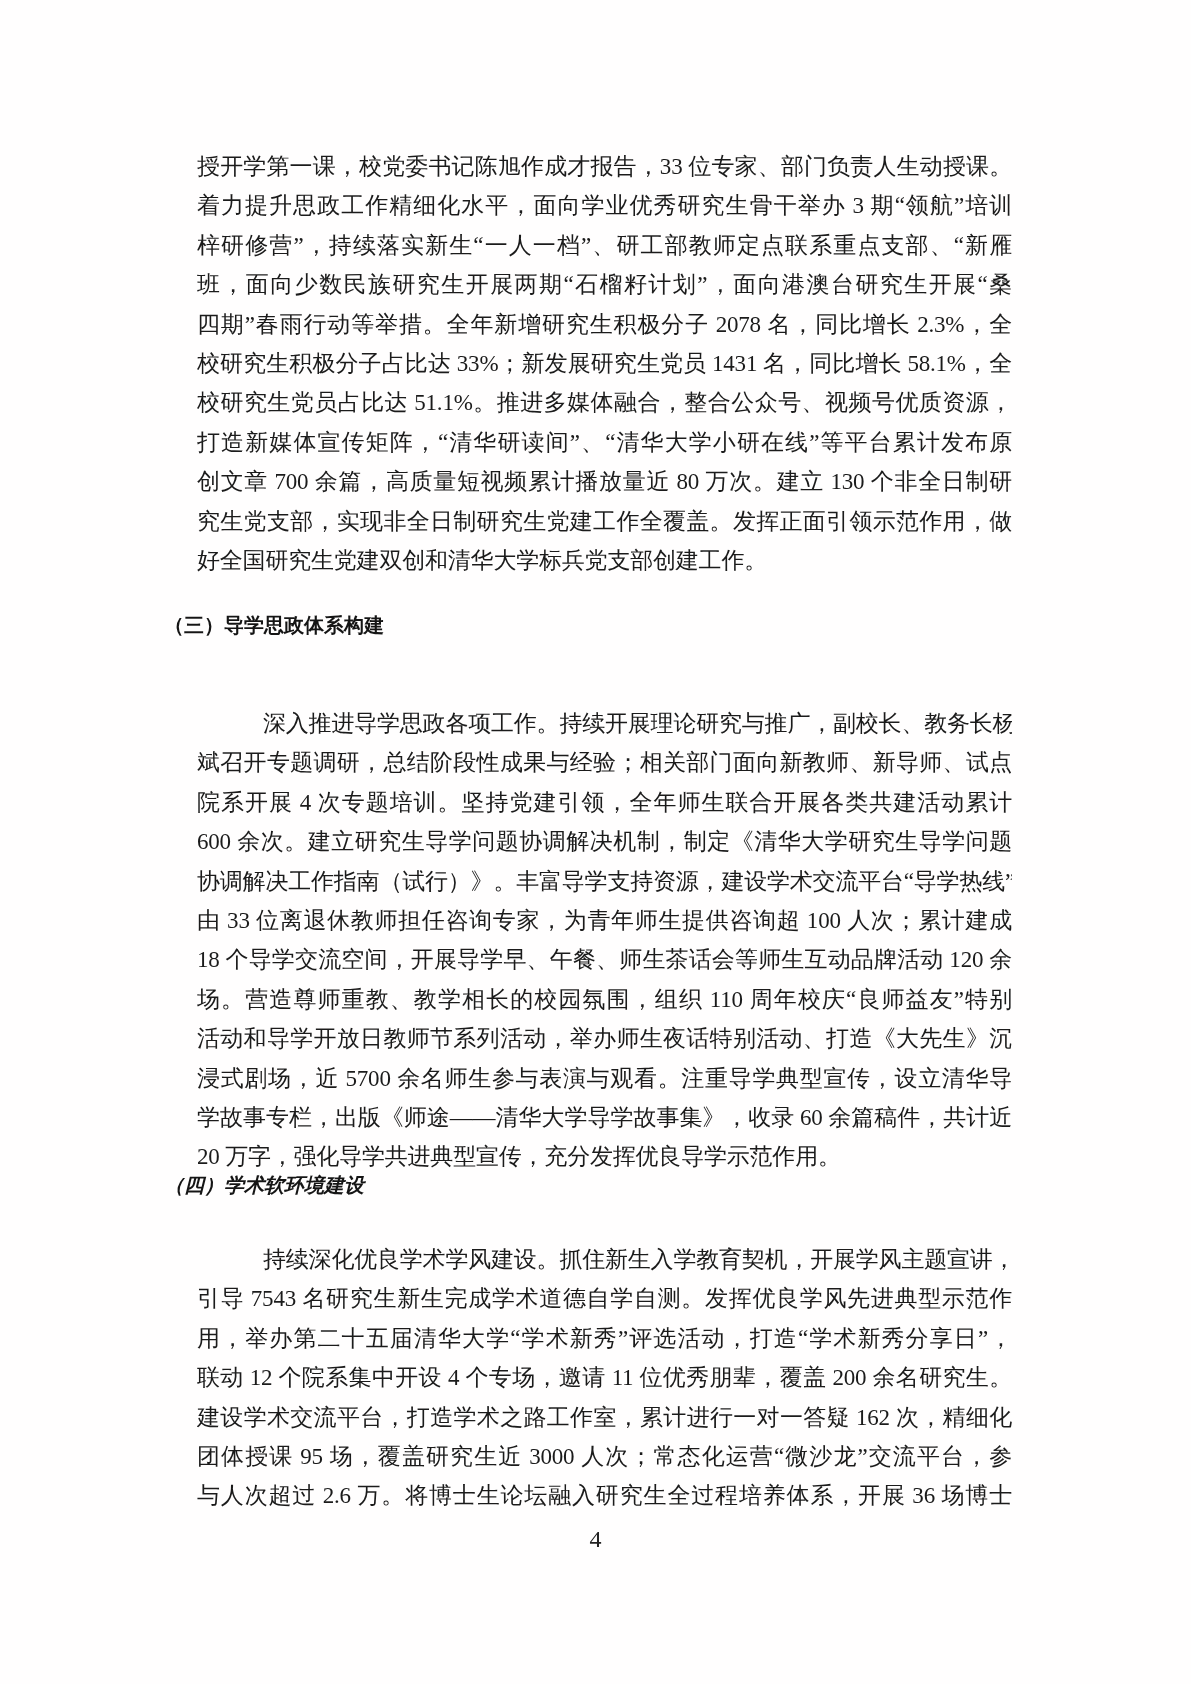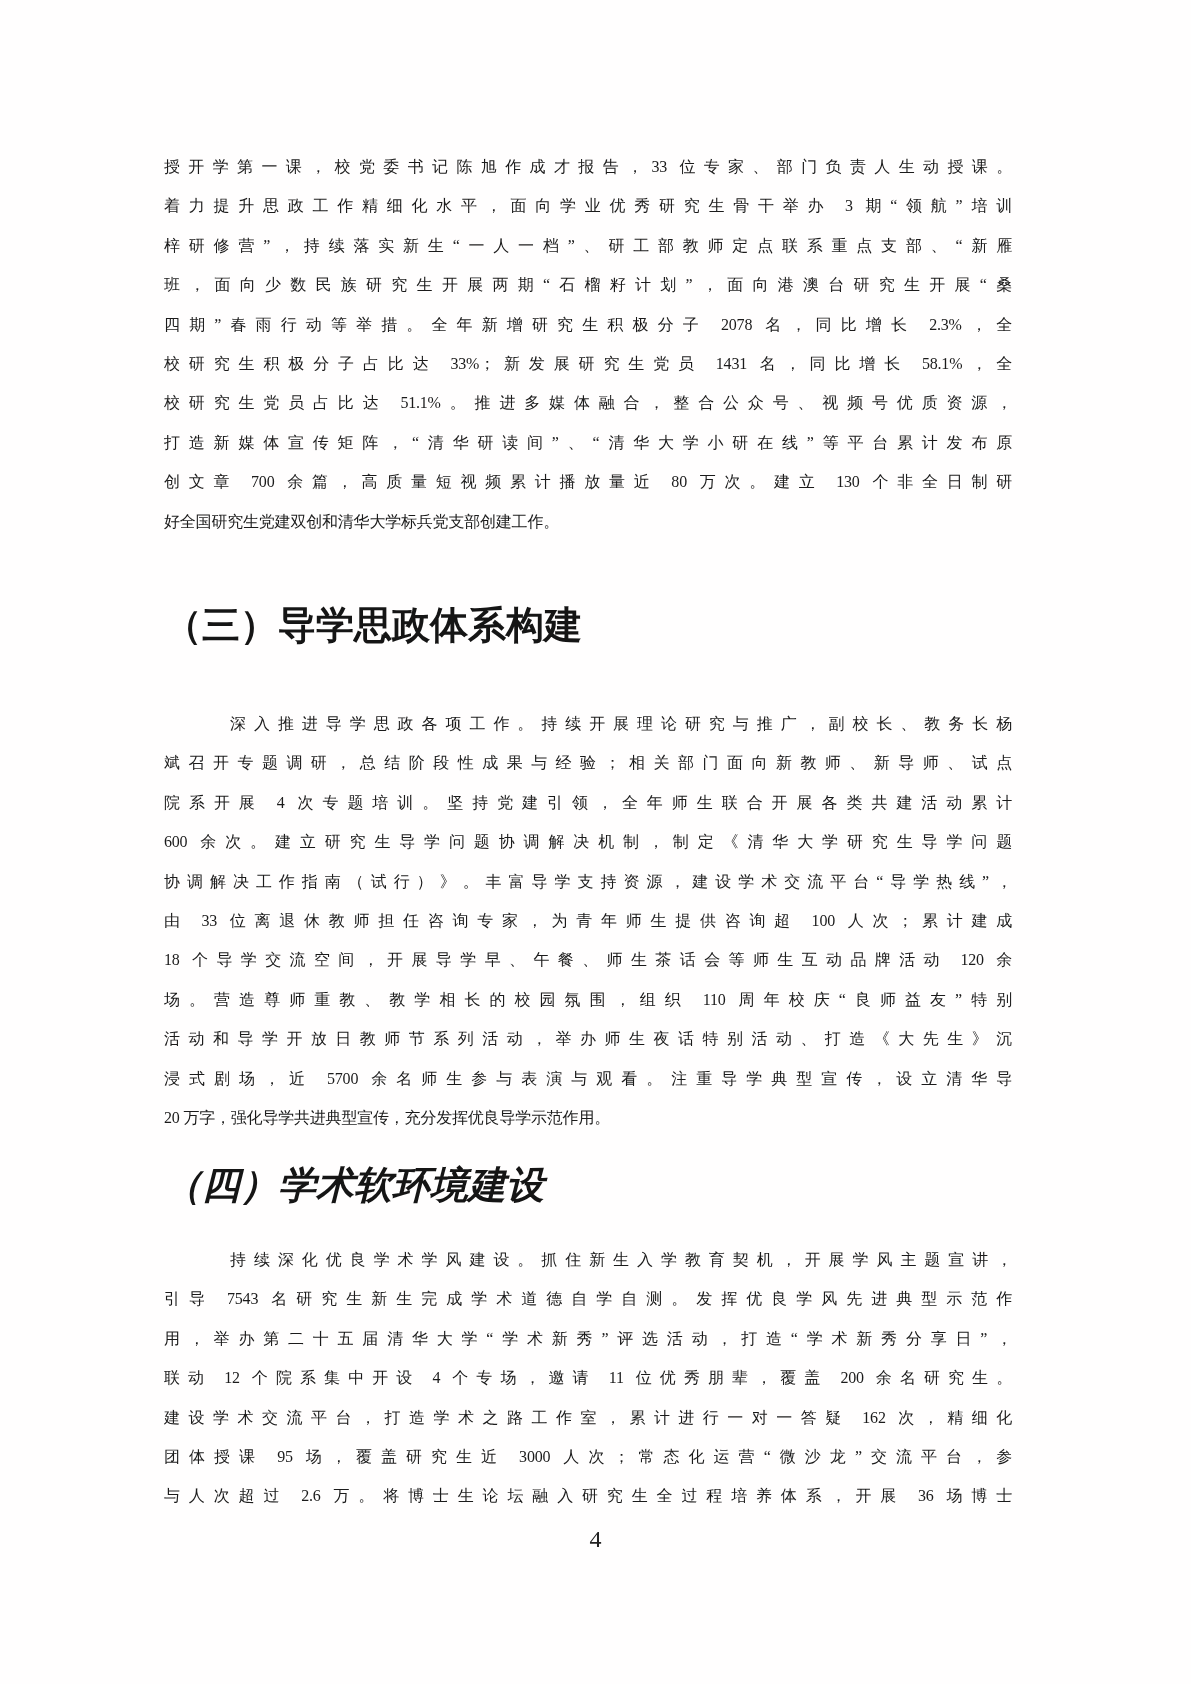--- a/index.html
+++ b/index.html
@@ -17,44 +17,45 @@
     font-family: "Liberation Serif", "DejaVu Serif", serif;
   }
   .block {
     position: absolute;
     left: 164px;
     width: 848px;
   }
   .line {
     height: 39.4px;
     line-height: 39.4px;
-    font-size: 16px;
+    font-size: 23px;
     letter-spacing: -0.2px;
     text-align: justify;
     text-align-last: justify;
     text-justify: inter-character;
     overflow: hidden;
     white-space: nowrap;
+    margin-left: 33px;
   }
   .line.para-end {
     text-align: right;
     text-align-last: left;
     font-family: Liberation Serif, serif;
   }
   .line.indent {
     padding-left: 66px;
   }
   .heading {
     position: absolute;
     left: 164px;
     width: 900px;
     margin: 0;
     font-family: "Liberation Sans", "DejaVu Sans", sans-serif;
     font-weight: 700;
-    font-size: 38px;
+    font-size: 20px;
     line-height: 38px;
     color: #151515;
     white-space: nowrap;
   }
   .page-number {
     position: absolute;
     left: 0;
     top: 1524px;
     width: 1191px;
     text-align: center;
@@ -76,36 +77,38 @@
   <div class="block block-intro">
     <div class="line">授开学第一课，校党委书记陈旭作成才报告，33 位专家、部门负责人生动授课。</div>
     <div class="line">着力提升思政工作精细化水平，面向学业优秀研究生骨干举办 3 期“领航”培训</div>
     <div class="line">梓研修营”，持续落实新生“一人一档”、研工部教师定点联系重点支部、“新雁</div>
     <div class="line">班，面向少数民族研究生开展两期“石榴籽计划”，面向港澳台研究生开展“桑</div>
     <div class="line">四期”春雨行动等举措。全年新增研究生积极分子 2078 名，同比增长 2.3%，全</div>
     <div class="line">校研究生积极分子占比达 33%；新发展研究生党员 1431 名，同比增长 58.1%，全</div>
     <div class="line">校研究生党员占比达 51.1%。推进多媒体融合，整合公众号、视频号优质资源，</div>
     <div class="line">打造新媒体宣传矩阵，“清华研读间”、“清华大学小研在线”等平台累计发布原</div>
     <div class="line">创文章 700 余篇，高质量短视频累计播放量近 80 万次。建立 130 个非全日制研</div>
+    <div class="line">究生党支部，实现非全日制研究生党建工作全覆盖。发挥正面引领示范作用，做</div>
     <div class="line para-end">好全国研究生党建双创和清华大学标兵党支部创建工作。</div>
   </div>
 
   <h2 class="heading heading-s3">（三）导学思政体系构建</h2>
 
   <div class="block block-s3">
     <div class="line indent">深入推进导学思政各项工作。持续开展理论研究与推广，副校长、教务长杨</div>
     <div class="line">斌召开专题调研，总结阶段性成果与经验；相关部门面向新教师、新导师、试点</div>
     <div class="line">院系开展 4 次专题培训。坚持党建引领，全年师生联合开展各类共建活动累计</div>
     <div class="line">600 余次。建立研究生导学问题协调解决机制，制定《清华大学研究生导学问题</div>
     <div class="line">协调解决工作指南（试行）》。丰富导学支持资源，建设学术交流平台“导学热线”，</div>
     <div class="line">由 33 位离退休教师担任咨询专家，为青年师生提供咨询超 100 人次；累计建成</div>
     <div class="line">18 个导学交流空间，开展导学早、午餐、师生茶话会等师生互动品牌活动 120 余</div>
     <div class="line">场。营造尊师重教、教学相长的校园氛围，组织 110 周年校庆“良师益友”特别</div>
     <div class="line">活动和导学开放日教师节系列活动，举办师生夜话特别活动、打造《大先生》沉</div>
     <div class="line">浸式剧场，近 5700 余名师生参与表演与观看。注重导学典型宣传，设立清华导</div>
+    <div class="line">学故事专栏，出版《师途——清华大学导学故事集》，收录 60 余篇稿件，共计近</div>
     <div class="line para-end">20 万字，强化导学共进典型宣传，充分发挥优良导学示范作用。</div>
   </div>
 
   <h2 class="heading heading-s4">（四）学术软环境建设</h2>
 
   <div class="block block-s4">
     <div class="line indent">持续深化优良学术学风建设。抓住新生入学教育契机，开展学风主题宣讲，</div>
     <div class="line">引导 7543 名研究生新生完成学术道德自学自测。发挥优良学风先进典型示范作</div>
     <div class="line">用，举办第二十五届清华大学“学术新秀”评选活动，打造“学术新秀分享日”，</div>
     <div class="line">联动 12 个院系集中开设 4 个专场，邀请 11 位优秀朋辈，覆盖 200 余名研究生。</div>

